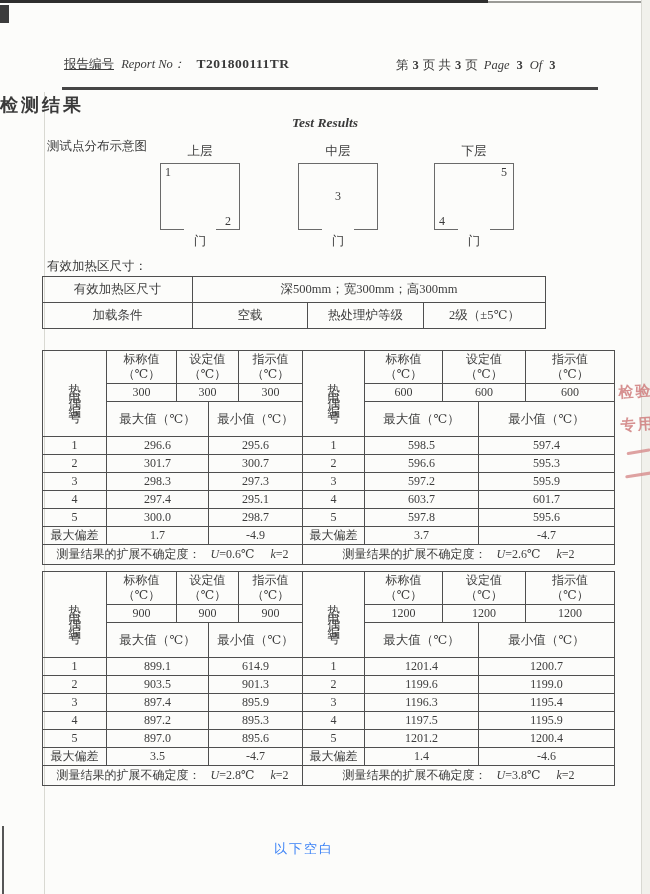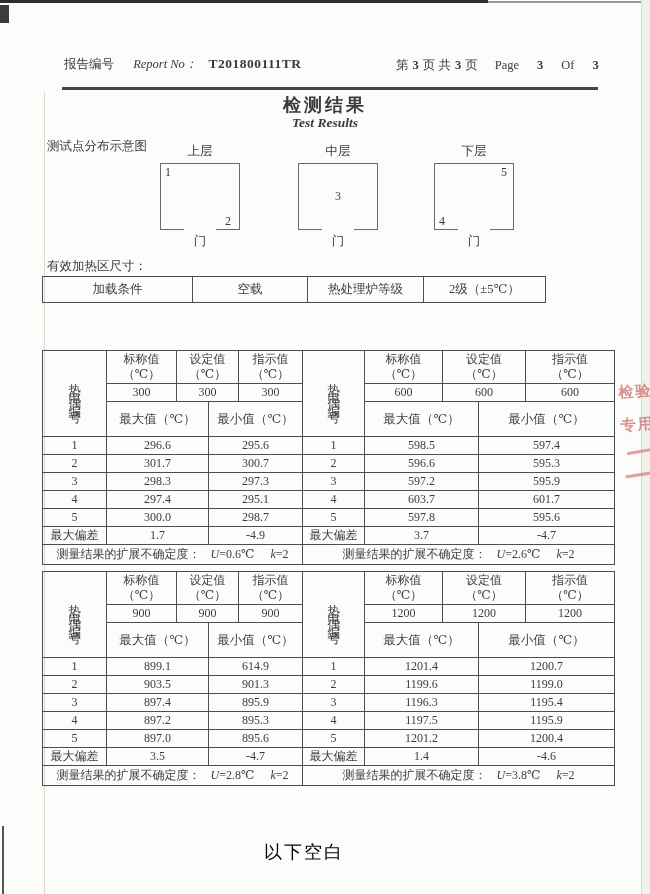--- a/index.html
+++ b/index.html
@@ -10,28 +10,28 @@
   .edge-top1{position:absolute;top:0;left:0;width:488px;height:3px;background:#2e2e2e;}
   .edge-top2{position:absolute;top:1px;left:488px;width:162px;height:2px;background:#9a9a96;}
   .edge-topleft{position:absolute;top:5px;left:0;width:9px;height:18px;background:#3c3c3c;}
   .margin-line{position:absolute;top:92px;left:44px;width:1px;height:802px;background:#d9d9d2;}
   .edge-bl{position:absolute;top:826px;left:2px;width:2px;height:68px;background:#565656;}
   .edge-right{position:absolute;top:0;left:641px;width:1px;height:894px;background:#d8d8d2;}
   .right-shade{position:absolute;top:0;left:642px;width:8px;height:894px;background:#f1f1ec;}
 
   
   .hdr-line{position:absolute;top:56px;left:64px;font-size:12.5px;white-space:nowrap;}
-  .lbl-cn{margin-right:16px;}
+  .lbl-cn{margin-right:4px;text-decoration:underline;}
   .report-en{font-style:italic;margin-right:8px;}
   .report-no{font-weight:bold;font-size:13.5px;letter-spacing:.5px;}
   .page-info{position:absolute;top:57px;left:396px;font-size:12.5px;white-space:nowrap;}
   .pn{font-weight:bold;margin:0 4px;}
-  .pe{margin:0 14px;}
+  .pe{font-style:italic;margin:0 3px;}
   .rule{position:absolute;top:87px;left:62px;width:536px;height:3px;background:#454545;}
-  .title-cn{position:absolute;top:93px;left:0;width:650px;text-align:center;
+  .title-cn{position:absolute;top:93px;left:0;width:650px;text-align:left;
             font-size:18px;font-weight:bold;letter-spacing:3px;}
   .title-en{position:absolute;top:115px;left:0;width:650px;text-align:center;
             font-size:13.5px;font-weight:bold;font-style:italic;}
 
   
   .diagram-caption{position:absolute;top:138px;left:47px;font-size:12.5px;}
   .dbox{position:absolute;top:143px;width:80px;}
   .dbox.b1{left:160px;} .dbox.b2{left:298px;} .dbox.b3{left:434px;}
   .dlabel{text-align:center;font-size:12.5px;margin-bottom:3px;}
   .dframe{position:relative;height:66px;border:1px solid #6a6a6a;border-bottom:none;}
@@ -58,21 +58,21 @@
   .r-h2 td{height:17px;}
   .r-h3 td{height:34px;font-size:12.5px;}
   .r-d td{height:17px;}
   .r-u td{height:19px;font-size:12px;white-space:nowrap;}
   .vside{writing-mode:vertical-rl;text-orientation:upright;letter-spacing:7px;
          font-size:12.5px;display:inline-block;line-height:1;}
   .usym{font-style:italic;margin-left:10px;}
   .ksym{font-style:italic;margin-left:16px;}
 
   .blank-note{position:absolute;top:840px;left:0;width:608px;text-align:center;
-              font-size:18px;color:#000000;letter-spacing:2px;}
+              font-size:13px;color:#3b82f6;letter-spacing:2px;}
 
   
   .stamp{position:absolute;top:382px;left:621px;width:40px;color:#cd7676;opacity:.8;
          transform:rotate(-4deg);font-weight:bold;}
   .stamp-frag{font-size:15px;letter-spacing:2px;white-space:nowrap;}
   .stamp-frag.f2{margin-top:14px;}
   .stamp-dash{height:3px;background:#d78c8c;border-radius:2px;}
   .d1{width:24px;margin:16px 0 0 4px;transform:rotate(-6deg);}
   .d2{width:30px;margin:20px 0 0 1px;transform:rotate(-5deg);}
 </style>
@@ -139,20 +139,24 @@
 
   <div class="heat-title">有效加热区尺寸：</div>
   <table class="ht">
     <colgroup>
         <col style="width:150px">
         <col style="width:115px">
         <col style="width:116px">
         <col style="width:122px">
       </colgroup>
     <tbody>
+        <tr>
+      <td>有效加热区尺寸</td>
+      <td colspan="3">深500mm；宽300mm；高300mm</td>
+    </tr>
     <tr>
       <td>加载条件</td>
       <td>空载</td>
       <td>热处理炉等级</td>
       <td>2级（±5℃）</td>
     </tr>
   </tbody>
     </table>
 
   <div class="pair pair-u">

